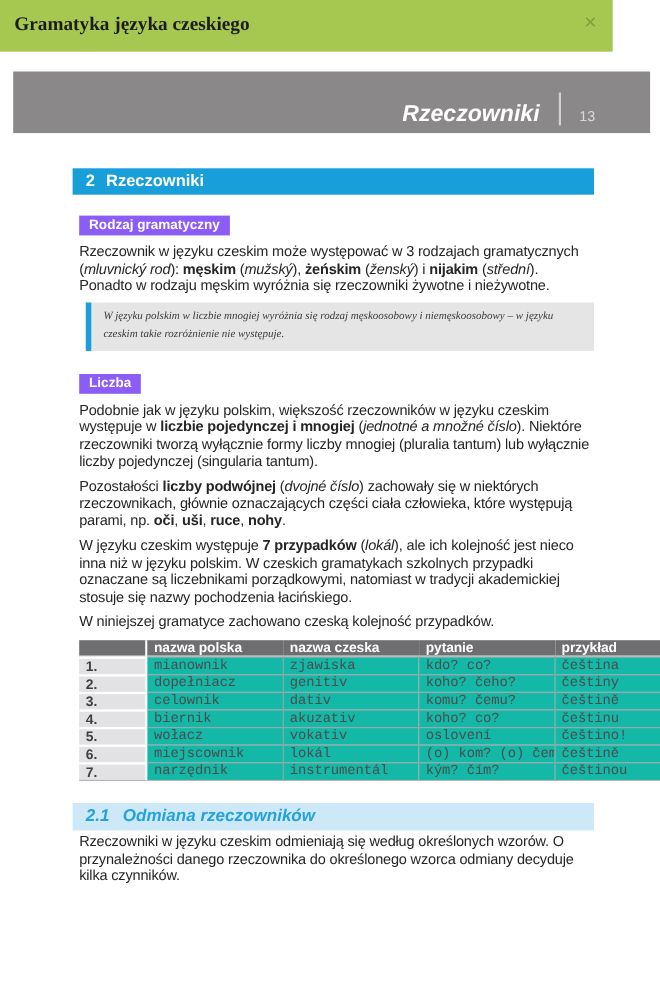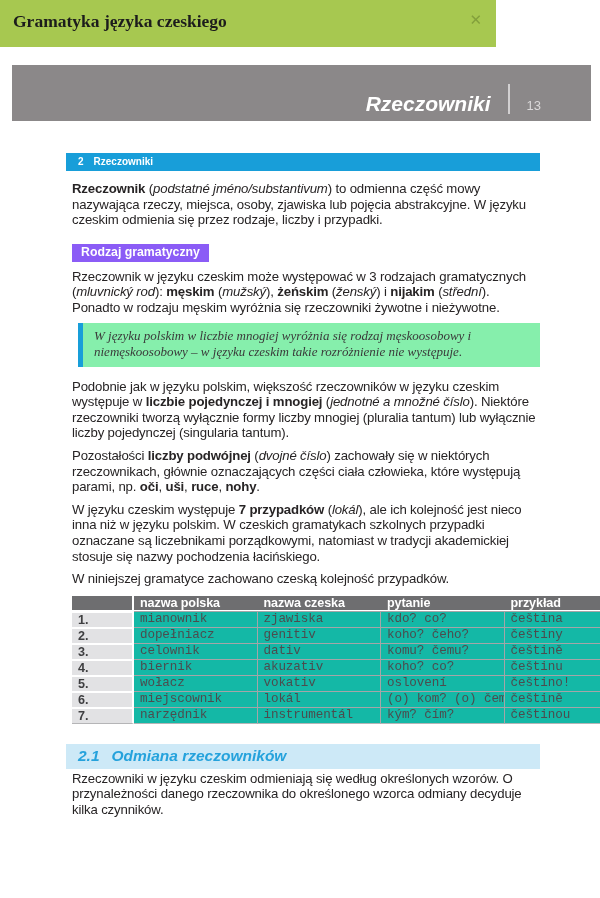--- a/index.html
+++ b/index.html
@@ -1,21 +1,21 @@
 <!DOCTYPE html>
 <html lang="pl"><head>
 <meta charset="utf-8">
 <style>
   html,body{margin:0;padding:0;}
   body{
     width:600px;height:898px;position:relative;overflow:hidden;
     background:#ffffff;font-family:"Liberation Sans",sans-serif;
   }
   
-  .titlebar{position:absolute;top:0;left:0;width:496px;height:47px;background:#a7c850;}
+  .titlebar{position:absolute;top:0;left:0;width:557px;height:47px;background:#a7c850;}
   .titlebar .title{
     position:absolute;left:13px;top:11px;
     font-family:"Liberation Serif",serif;font-weight:bold;font-size:17.5px;color:#1c1c1c;
   }
   .close{
     position:absolute;right:14px;top:13px;color:#83a03c;
     font-size:15px;font-weight:bold;line-height:1;cursor:pointer;
     font-family:"DejaVu Sans",sans-serif;
   }
   
@@ -24,40 +24,40 @@
     display:flex;align-items:flex-end;justify-content:flex-end;
     padding:0 50px 7px 0;box-sizing:border-box;
   }
   .chapter{color:#ffffff;font-weight:bold;font-style:italic;font-size:21px;line-height:1;}
   .band-divider{width:2px;height:30px;background:#d2d0d1;margin:0 17px;}
   .page-num{color:#dbd9da;font-size:13px;line-height:1;margin-bottom:2px;}
   
   .content{position:absolute;top:121px;left:72px;width:468px;}
   .section-h{
     margin:32px 0 10px -6px;width:474px;box-sizing:border-box;
-    background:#189ed9;color:#ffffff;font-weight:bold;font-size:10px;
+    background:#189ed9;color:#ffffff;font-weight:bold;font-size:15px;
     padding:3px 0 4px 12px;
   }
   .section-h .num{margin-right:10px;}
   p.body{
     margin:0 0 7px;font-size:13.2px;line-height:15.6px;color:#272425;
     letter-spacing:-0.15px;
   }
   .b{font-weight:bold;}
   .i{font-style:italic;}
   .badge{
     display:inline-block;background:#8b5cf6;color:#ffffff;font-weight:bold;
     font-size:12.3px;padding:1px 9px 3px;margin:9px 0 7px;letter-spacing:0;
   }
   .note{
     margin:7px 0 12px 6px;width:462px;box-sizing:border-box;
-    background:#86efac;border-left:5px solid #189ed9;
+    background:#e5e5e5;border-left:5px solid #189ed9;
     padding:5px 12px 6px 11px;
     font-family:"Liberation Serif",serif;font-style:italic;
-    font-size:13px;line-height:16.5px;color:#3a3a3a;
+    font-size:10px;line-height:16.5px;color:#3a3a3a;
   }
   
   table.cases{
     border-collapse:separate;border-spacing:0;width:556px;margin:9px 0 0;
     font-size:12.6px;color:#4c4c4e;table-layout:fixed;letter-spacing:-0.1px;
   }
   .cases th,.cases td{
     padding:0 6px;height:14px;line-height:14px;text-align:left;vertical-align:middle;
     white-space:nowrap;overflow:hidden;
   }
@@ -91,28 +91,28 @@
   <div class="band-divider"></div>
   <div class="page-num">13</div>
 </div>
 
 <div class="content">
 
   <div class="section-h">
     <span class="num">2</span><span>Rzeczowniki</span>
   </div>
 
-  <p class="body"><span class="b">Rzeczownik</span><span> (</span><span class="i">podstatné jméno/substantivum</span><span>) to odmienna część mowy nazywająca rzeczy, miejsca, osoby, zjawiska lub pojęcia abstrakcyjne. W języku czeskim odmienia się przez rodzaje, liczby i przypadki.</span></p>
 
   <div><span class="badge">Rodzaj gramatyczny</span></div>
 
   <p class="body"><span>Rzeczownik w języku czeskim może występować w 3 rodzajach gramatycznych (</span><span class="i">mluvnický rod</span><span>): </span><span class="b">męskim</span><span> (</span><span class="i">mužský</span><span>), </span><span class="b">żeńskim</span><span> (</span><span class="i">ženský</span><span>) i </span><span class="b">nijakim</span><span> (</span><span class="i">střední</span><span>). Ponadto w rodzaju męskim wyróżnia się rzeczowniki żywotne i nieżywotne.</span></p>
 
   <div class="note">W języku polskim w liczbie mnogiej wyróżnia się rodzaj męskoosobowy i niemęskoosobowy – w języku czeskim takie rozróżnienie nie występuje.</div>
 
+  <div><span class="badge">Liczba</span></div>
 
   <p class="body"><span>Podobnie jak w języku polskim, większość rzeczowników w języku czeskim występuje w </span><span class="b">liczbie pojedynczej i mnogiej</span><span> (</span><span class="i">jednotné a množné číslo</span><span>). Niektóre rzeczowniki tworzą wyłącznie formy liczby mnogiej (pluralia tantum) lub wyłącznie liczby pojedynczej (singularia tantum).</span></p>
   <p class="body"><span>Pozostałości </span><span class="b">liczby podwójnej</span><span> (</span><span class="i">dvojné číslo</span><span>) zachowały się w niektórych rzeczownikach, głównie oznaczających części ciała człowieka, które występują parami, np. </span><span class="b">oči</span><span>, </span><span class="b">uši</span><span>, </span><span class="b">ruce</span><span>, </span><span class="b">nohy</span><span>.</span></p>
 
 
   <p class="body"><span>W języku czeskim występuje </span><span class="b">7 przypadków</span><span> (</span><span class="i">lokál</span><span>), ale ich kolejność jest nieco inna niż w języku polskim. W czeskich gramatykach szkolnych przypadki oznaczane są liczebnikami porządkowymi, natomiast w tradycji akademickiej stosuje się nazwy pochodzenia łacińskiego.</span></p>
   <p class="body"><span>W niniejszej gramatyce zachowano czeską kolejność przypadków.</span></p>
 
   <table class="cases">
     <thead>

